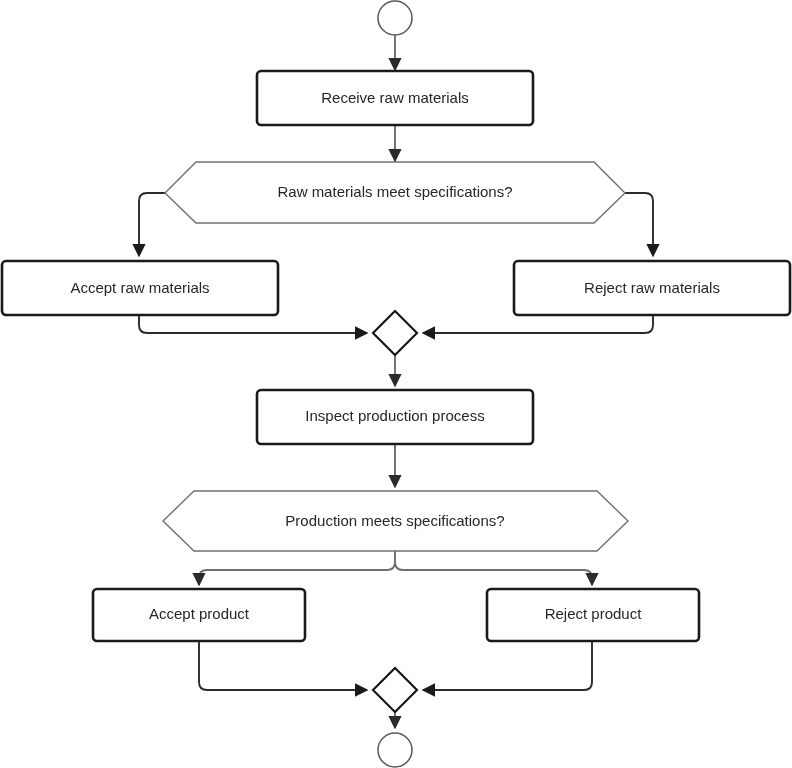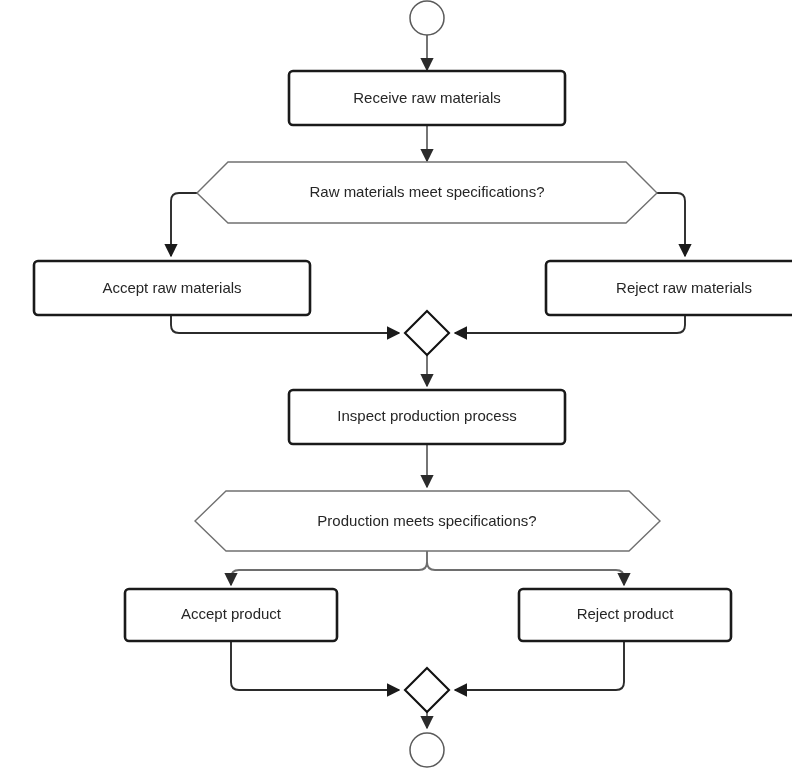--- a/index.html
+++ b/index.html
@@ -11,21 +11,20 @@
   body {
     width: 792px;
     height: 768px;
     font-family: "Liberation Sans", "DejaVu Sans", sans-serif;
     overflow: hidden;
   }
   #flowchart-canvas {
     position: relative;
     width: 660px;
     height: 768px;
-    margin-left: 32px;
   }
   svg.diagram {
     position: absolute;
     top: 0;
     left: 0;
     width: 792px;
     height: 768px;
     display: block;
   }
   .node-label {

